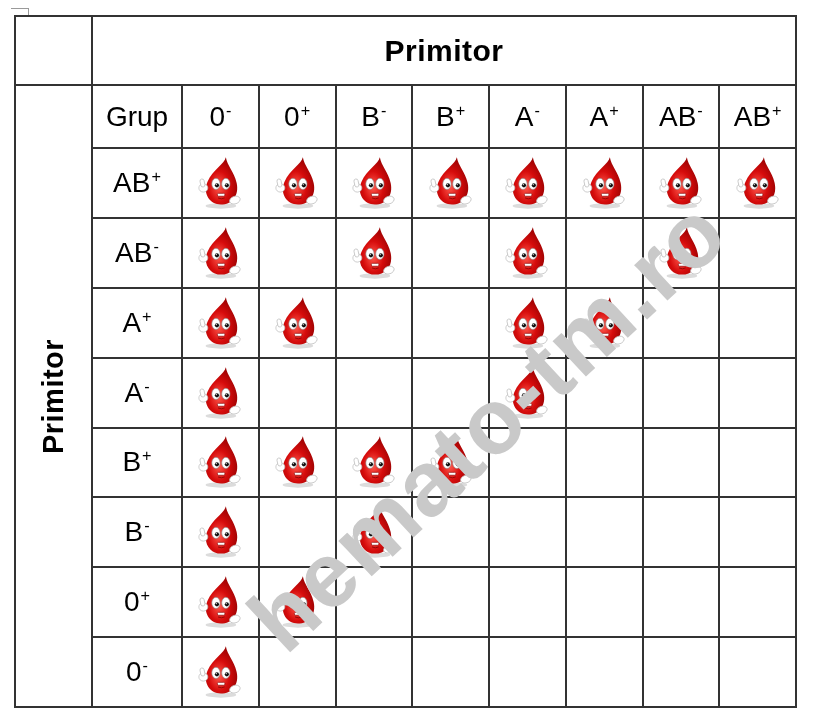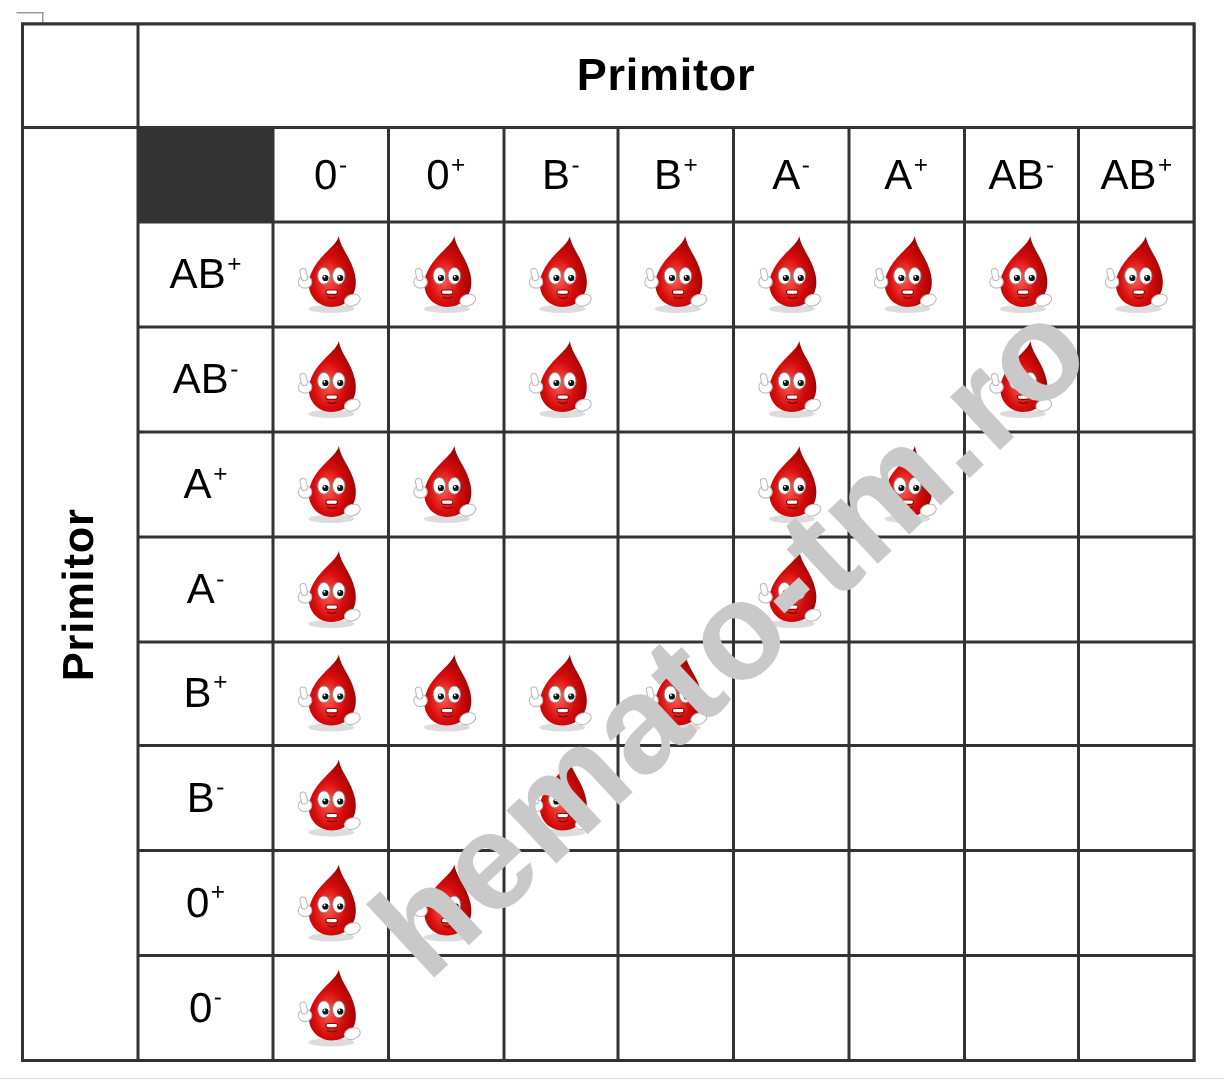--- a/index.html
+++ b/index.html
@@ -63,20 +63,23 @@
   <div class="watermark" style="color: rgb(201, 201, 201);">hemato-tm.ro</div>
 
   <div class="table-grid" id="grid">
     <div class="cell corner-cell"></div>
     <div class="cell donator-cell">
       <span>Primitor</span>
     </div>
     <div class="cell primitor-cell">
       <span>Primitor</span>
     </div>
+    <div class="cell grup-cell">
+      <span class="type-word">Grup</span>
+    </div>
 
   <div class="cell header-cell" style="grid-area: 2 / 3;">
         <span class="type-label">
           <span>0</span>
           <sup>-</sup>
         </span>
       </div>
       <div class="cell header-cell" style="grid-area: 2 / 4;">
         <span class="type-label">
           <span>0</span>

